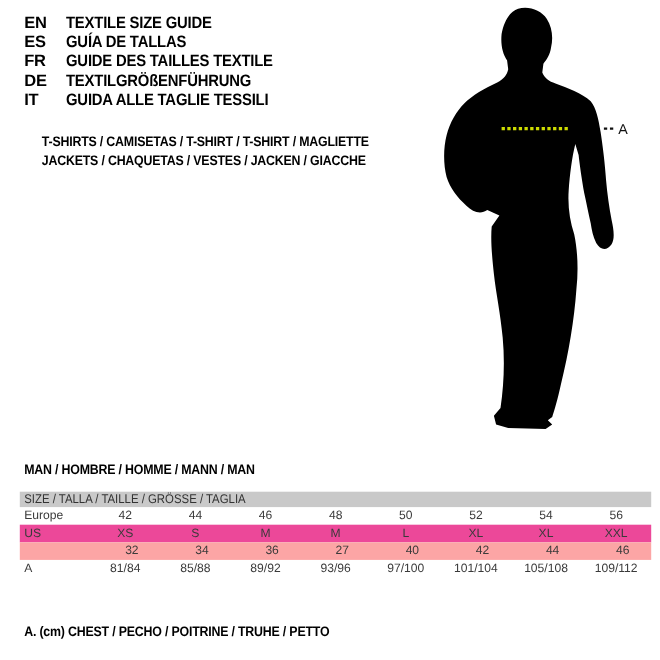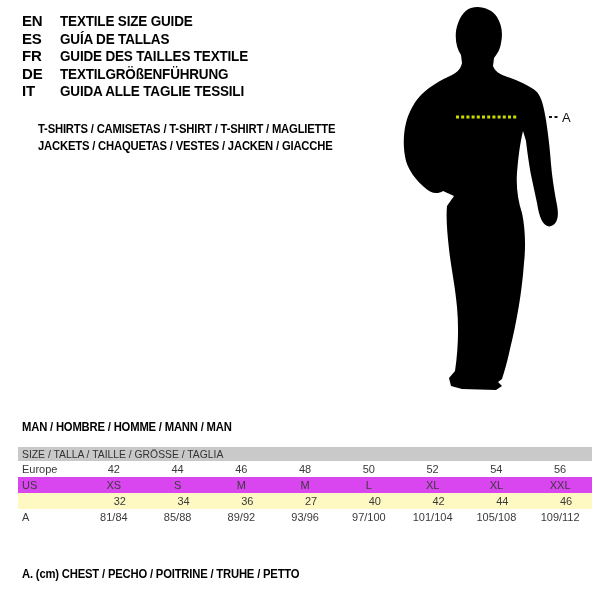--- a/index.html
+++ b/index.html
@@ -93,32 +93,32 @@
           <div class="tbl-label">Europe</div>
           <div class="tbl-cell">42</div>
           <div class="tbl-cell">44</div>
           <div class="tbl-cell">46</div>
           <div class="tbl-cell">48</div>
           <div class="tbl-cell">50</div>
           <div class="tbl-cell">52</div>
           <div class="tbl-cell">54</div>
           <div class="tbl-cell">56</div>
         </div>
-        <div class="tbl-row" style="background: #d946ef; align-items: flex-end;">
+        <div class="tbl-row" style="background: #ec4899; align-items: flex-end;">
           <div class="tbl-label">US</div>
           <div class="tbl-cell">XS</div>
           <div class="tbl-cell">S</div>
           <div class="tbl-cell">M</div>
           <div class="tbl-cell">M</div>
           <div class="tbl-cell">L</div>
           <div class="tbl-cell">XL</div>
           <div class="tbl-cell">XL</div>
           <div class="tbl-cell">XXL</div>
         </div>
-        <div class="tbl-row" style="background: #fef9c3; gap: 12px;">
+        <div class="tbl-row" style="background: #fca5a5; gap: 12px;">
           <div class="tbl-label"></div>
           <div class="tbl-cell">32</div>
           <div class="tbl-cell">34</div>
           <div class="tbl-cell">36</div>
           <div class="tbl-cell">27</div>
           <div class="tbl-cell">40</div>
           <div class="tbl-cell">42</div>
           <div class="tbl-cell">44</div>
           <div class="tbl-cell">46</div>
         </div>

